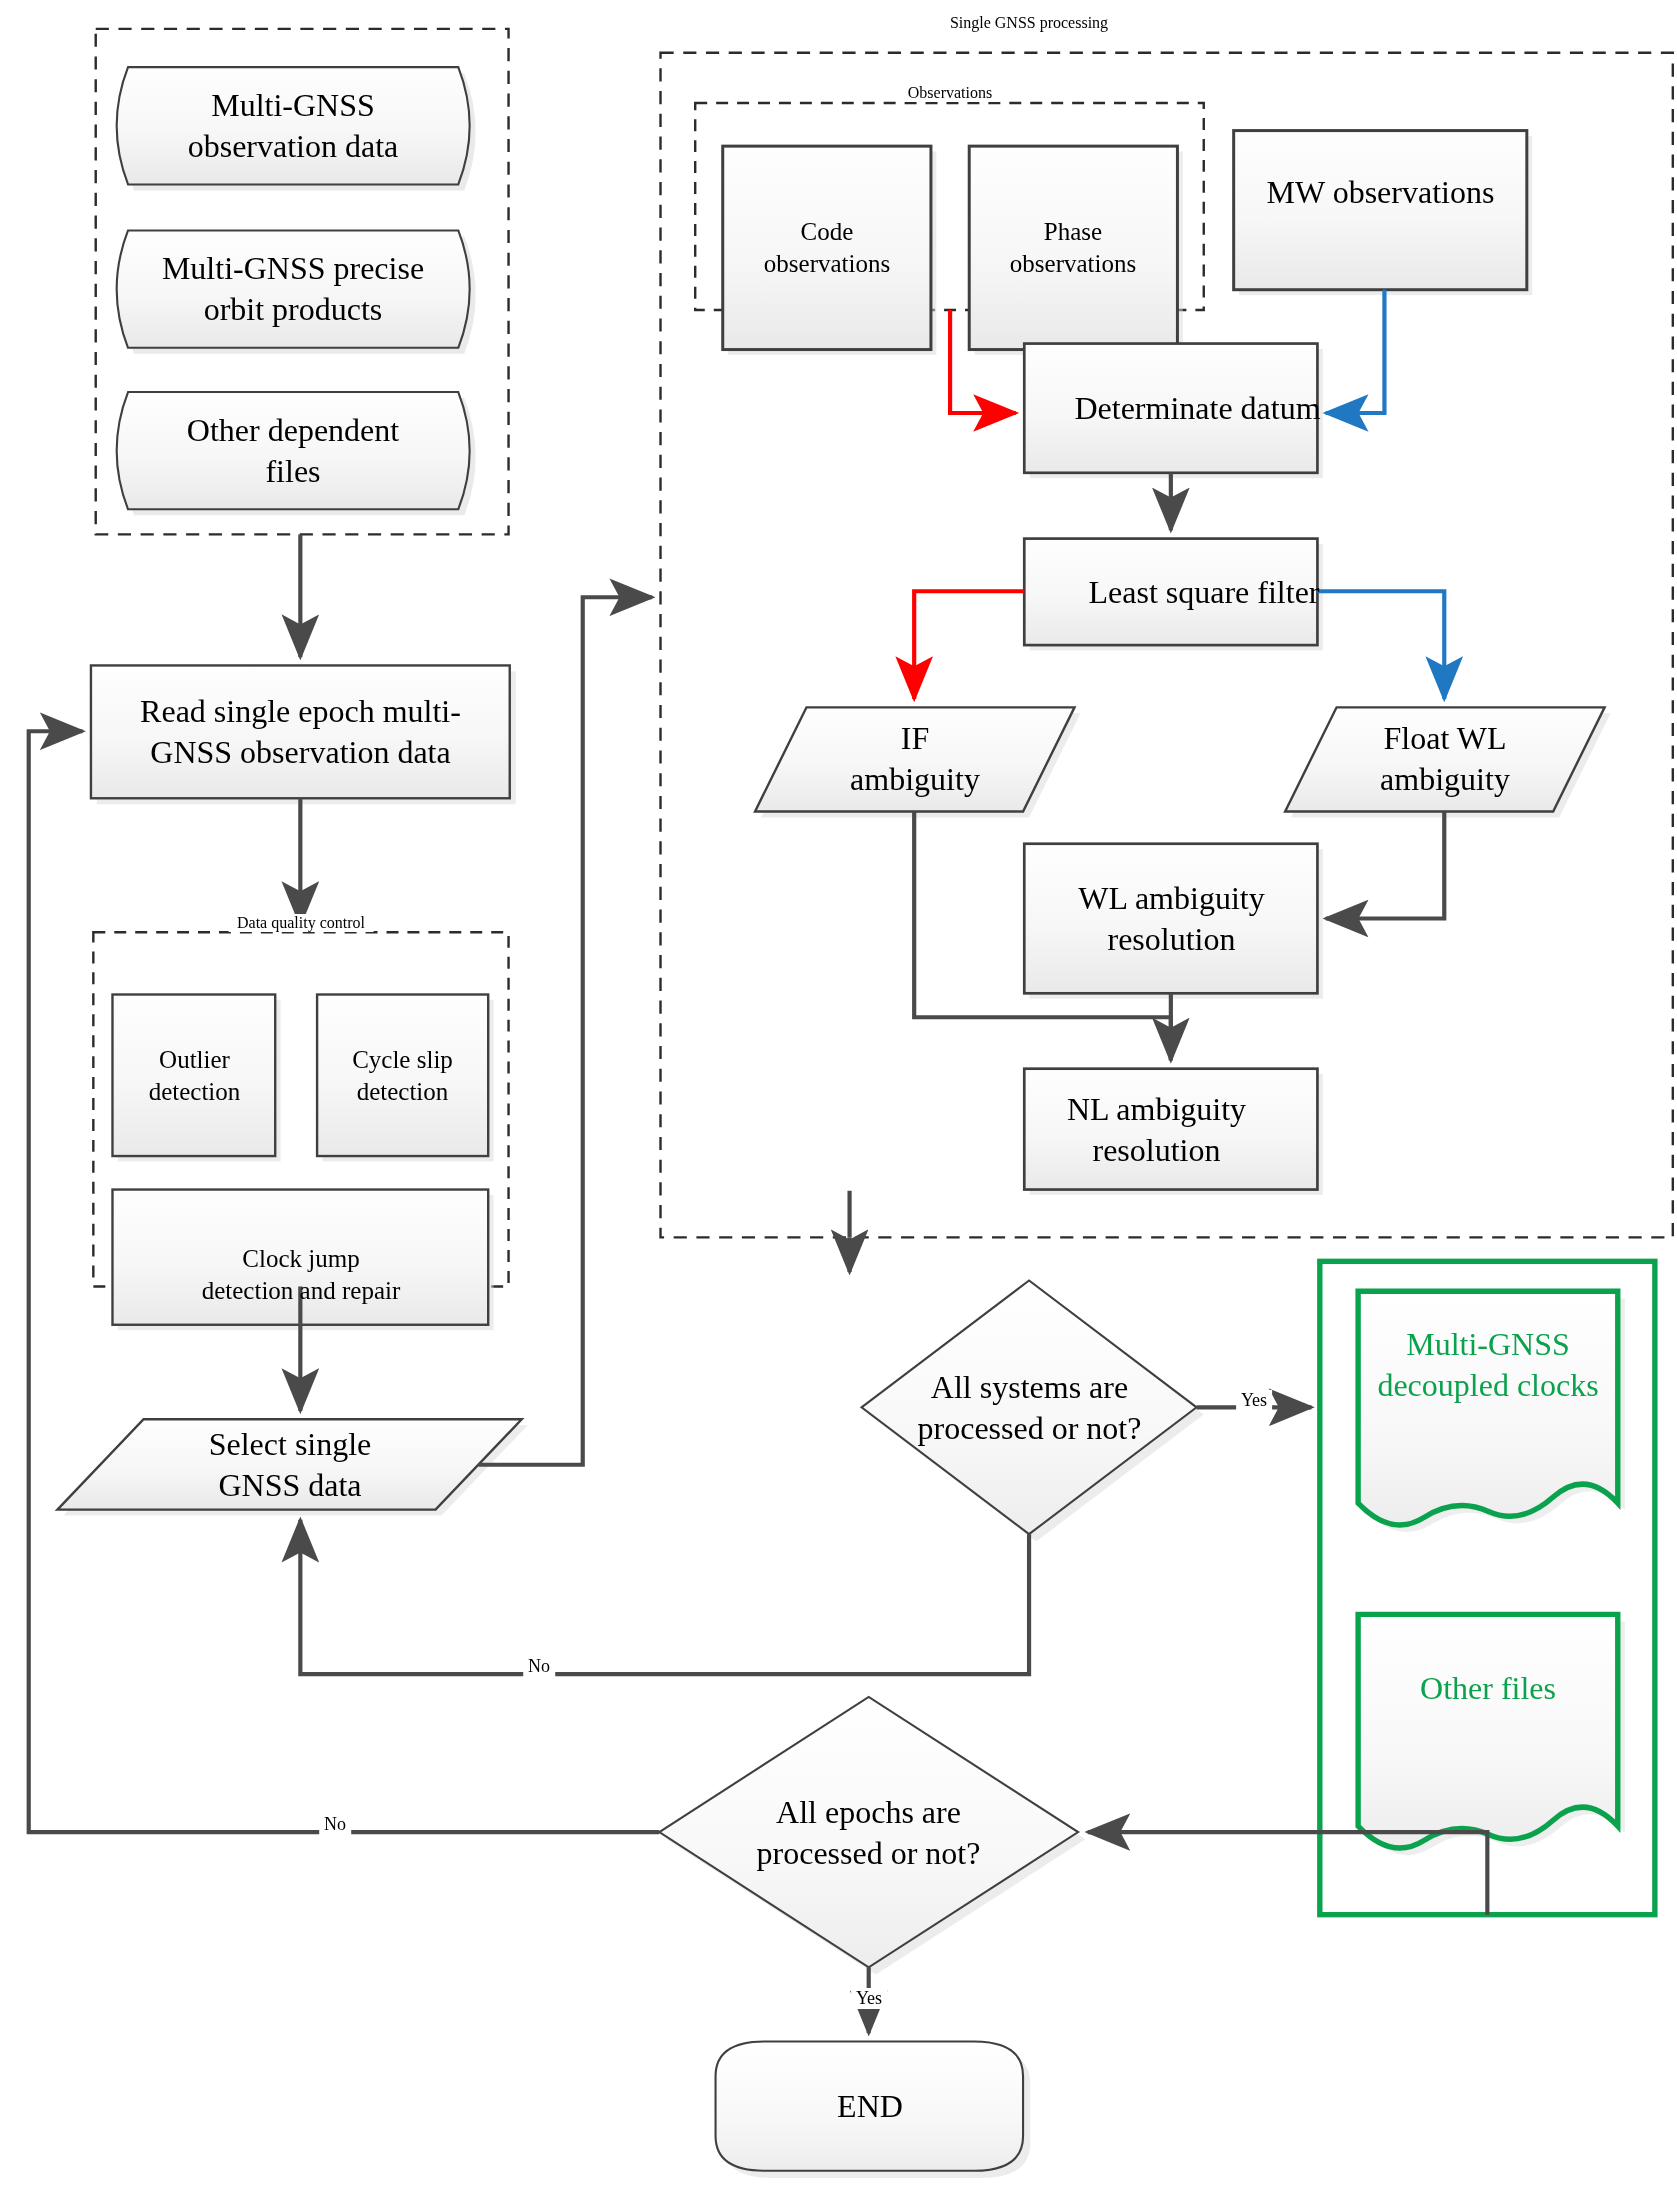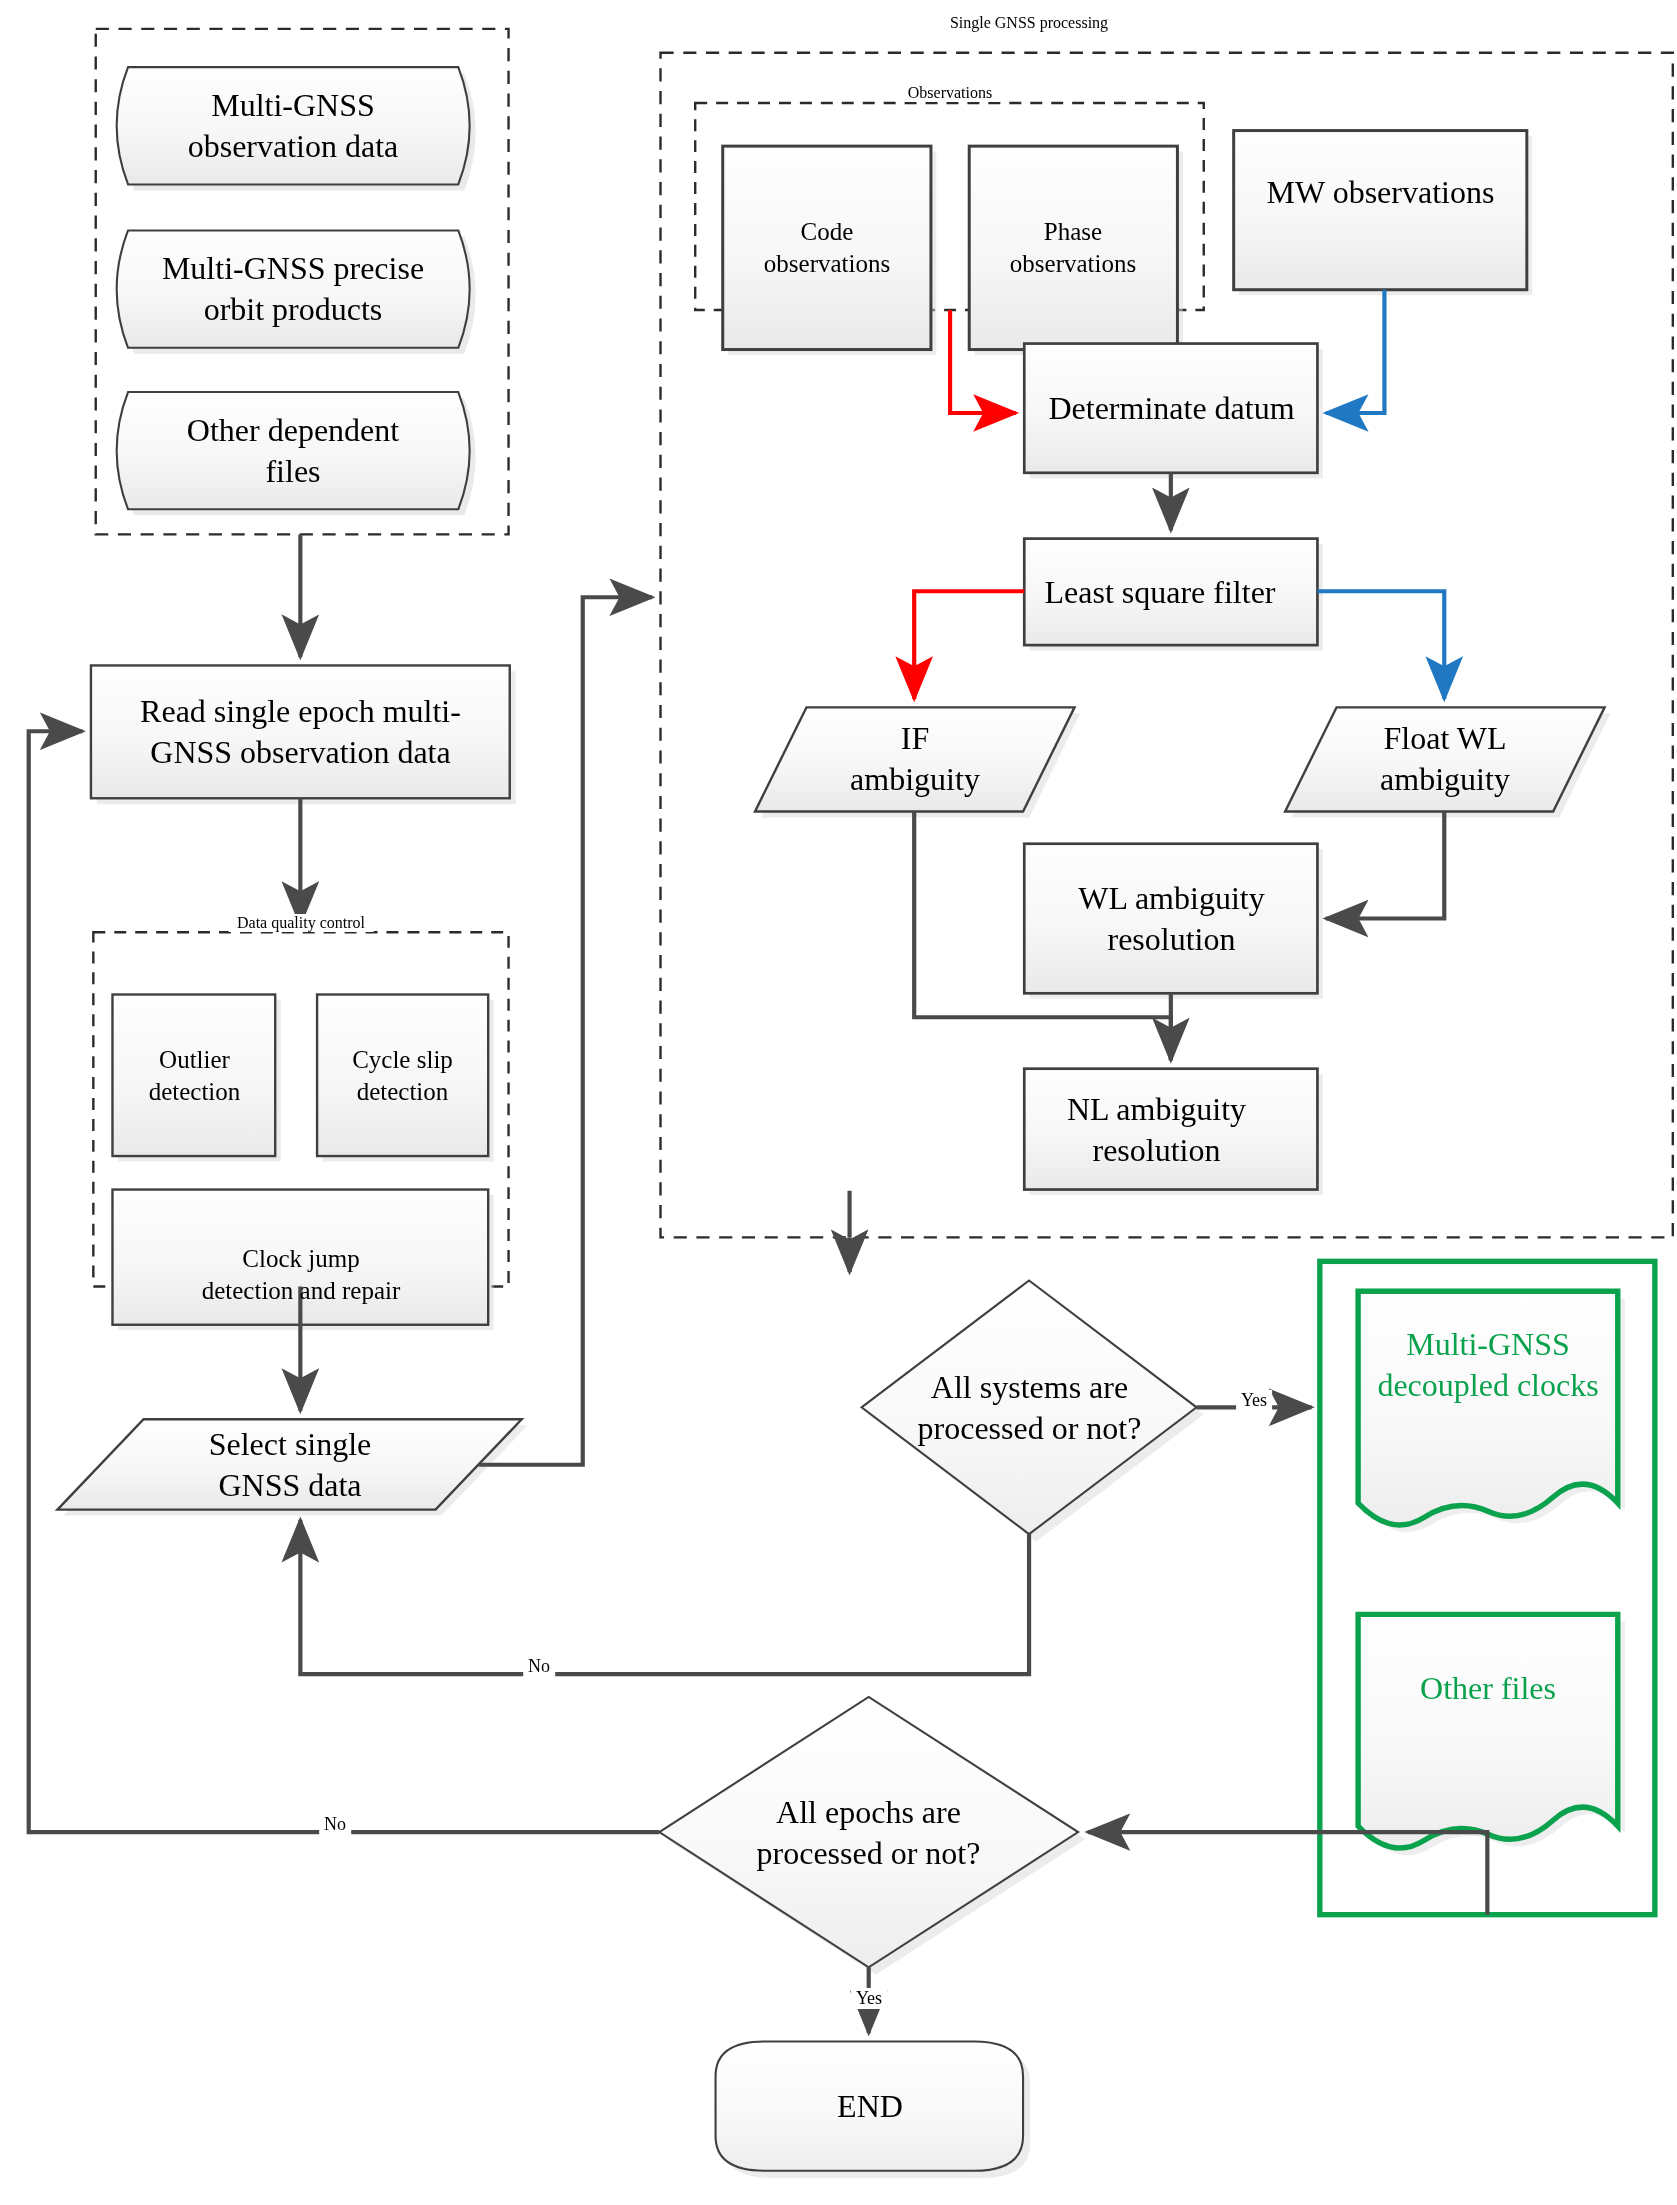--- a/index.html
+++ b/index.html
@@ -256,22 +256,22 @@
   <div class="node-label fs-md" style="left:113px; top:1190px; width:376px; height:170px;">Clock jump
 detection and repair</div>
   <div class="node-label fs-lg" style="left:120px; top:1420px; width:340px; height:90px;">Select single
 GNSS data</div>
 
   <div class="node-label fs-md" style="left:723px; top:146px; width:208px; height:203px;">Code
 observations</div>
   <div class="node-label fs-md" style="left:969px; top:146px; width:208px; height:203px;">Phase
 observations</div>
   <div class="node-label fs-lg" style="left:1234px; top:130px; width:293px; height:125px;">MW observations</div>
-  <div class="node-label fs-lg" style="left:1025px; top:344px; width:293px; height:129px;">Determinate datum</div>
-  <div class="node-label fs-lg" style="left:1025px; top:539px; width:270px; height:107px;">Least square filter</div>
+  <div class="node-label fs-lg" style="left:1025px; top:344px; width:293px; height:129px;padding-left:26px;">Determinate datum</div>
+  <div class="node-label fs-lg" style="left:1069px; top:539px; width:270px; height:107px;">Least square filter</div>
   <div class="node-label fs-lg" style="left:784px; top:707px; width:262px; height:104px;">IF
 ambiguity</div>
   <div class="node-label fs-lg" style="left:1314px; top:707px; width:262px; height:104px;">Float WL
 ambiguity</div>
   <div class="node-label fs-lg" style="left:1025px; top:844px; width:293px; height:150px;">WL ambiguity
 resolution</div>
   <div class="node-label fs-lg" style="left:984px; top:1069px; width:345px; height:121px;">NL ambiguity
 resolution</div>
 
   <div class="node-label fs-lg" style="left:874px; top:1354px; width:311px; height:108px;">All systems are

